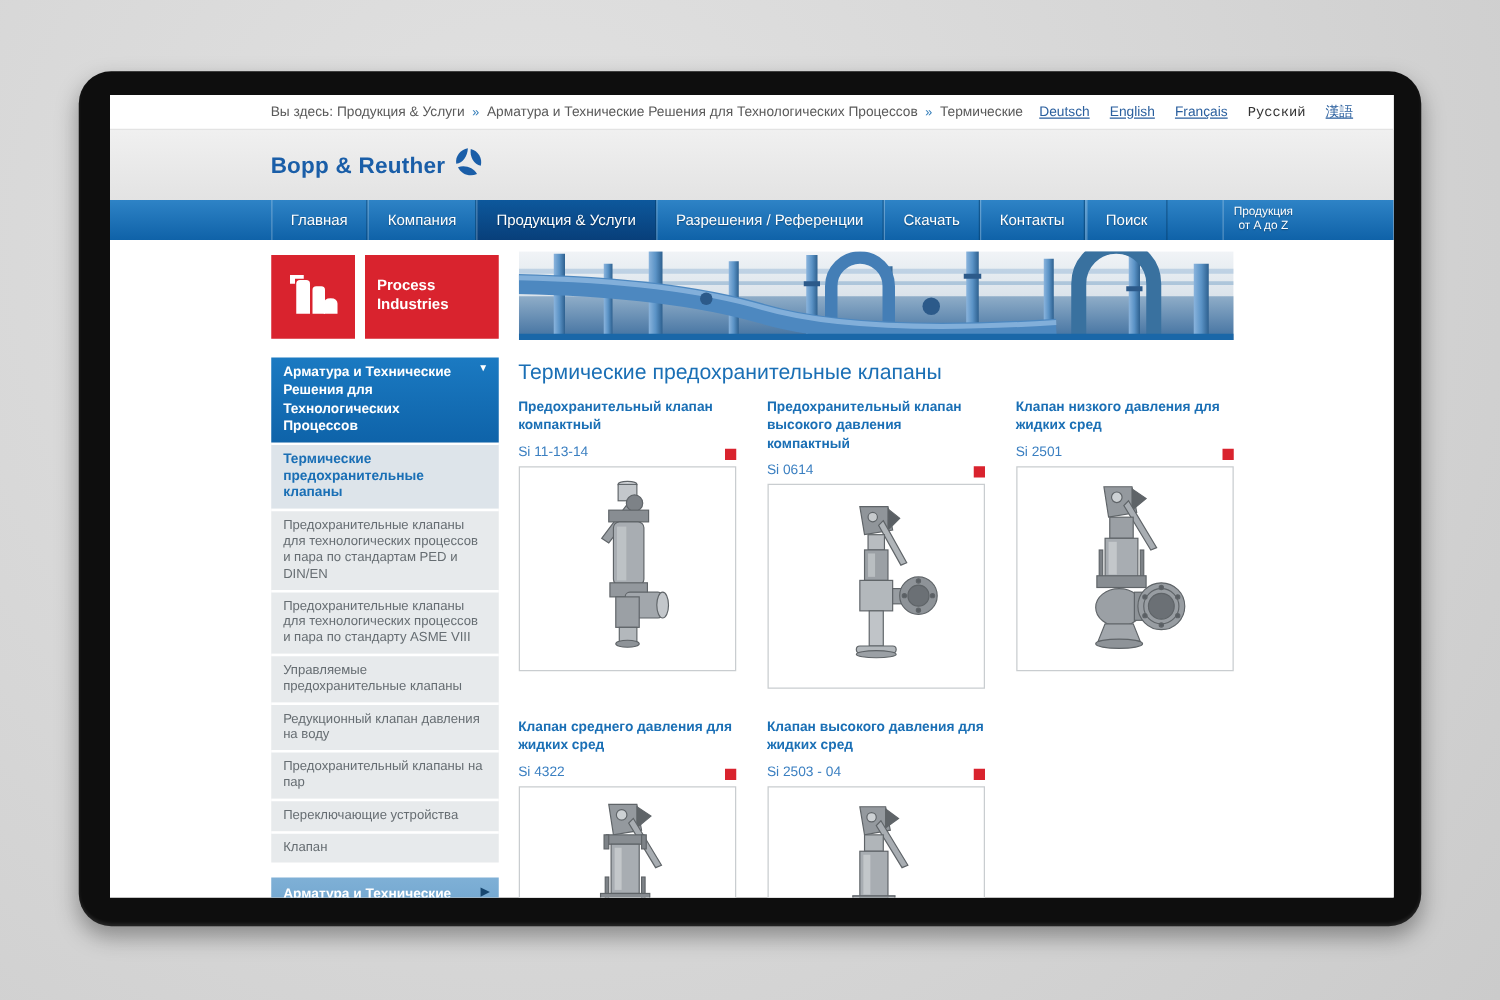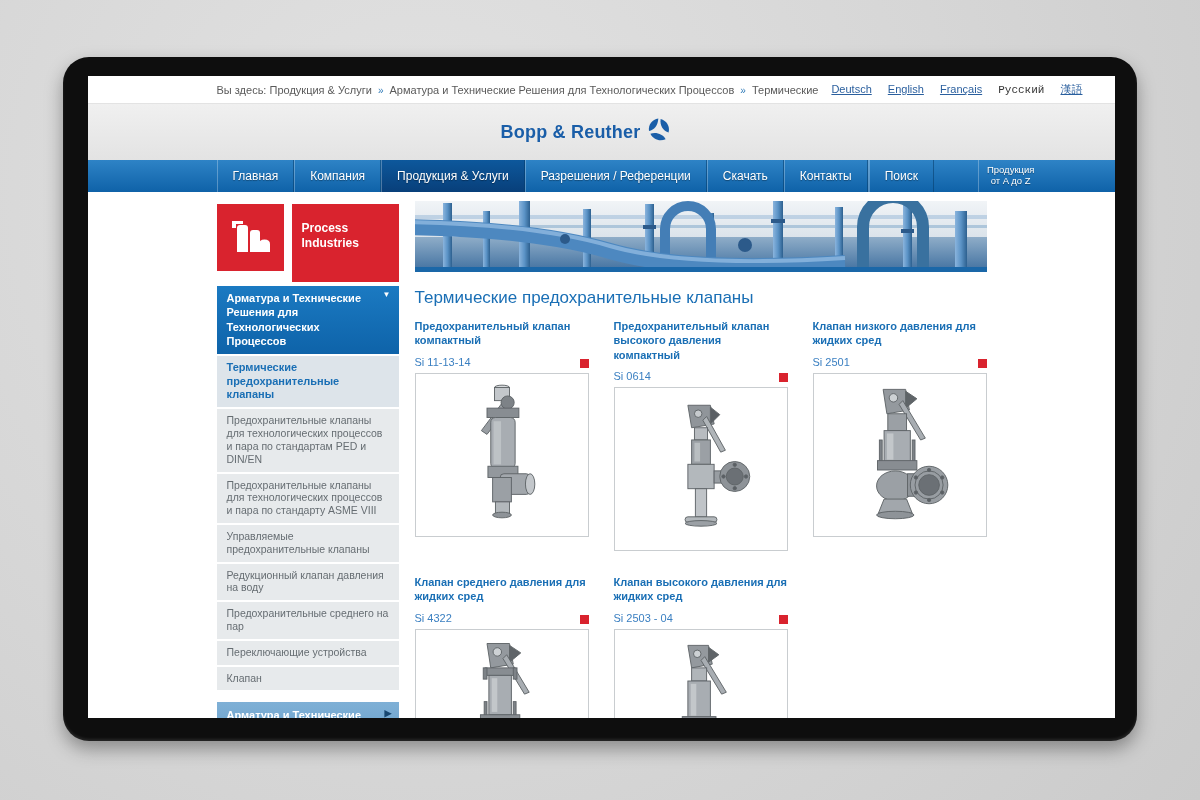--- a/index.html
+++ b/index.html
@@ -26,21 +26,21 @@
   .crumbs { font-size:11px; color:#5a5a5a; white-space:nowrap; }
   .crumbs .sep { color:#2f7ab8; margin:0 3px; font-size:10px; }
   .crumbs a { color:#5a5a5a; text-decoration:none; cursor:pointer; }
   .langs { font-size:11px; white-space:nowrap; }
   .langs span { margin-left:13px; }
   .lang-link { color:#2a5f9e; text-decoration:underline; cursor:pointer;text-align:center; }
   .lang-current { color:#333;font-family:Liberation Mono, monospace; }
 
   
   .header { height:56px; background:linear-gradient(#f0f0f0, #e3e3e3); }
-  .header .container { height:56px; display:flex; justify-content:center; align-items:center; }
+  .header .container { height:56px; display:flex; justify-content:flex-start; align-items:center; }
   .logo { display:flex; align-items:center; gap:6px; margin-right:30px; cursor:pointer; }
   .logo-text { color:#1a5ea8; font-size:18px; font-weight:bold; letter-spacing:.2px; }
 
   
   .navbar { height:32px; background:linear-gradient(#2e83c6, #0f62a8); }
   .navbar .container { display:flex; height:32px; }
   .tab {
     color:#fff; font-size:12px; line-height:32px; padding:0 15px; white-space:nowrap;
     border-left:1px solid rgba(255,255,255,.28); border-right:1px solid rgba(6,60,105,.55);
     text-shadow:0 1px 1px rgba(0,0,0,.35); cursor:pointer;
@@ -55,21 +55,21 @@
 
   
   .content-area { padding-top:9px; background:#fff; }
   .columns { display:flex; gap:16px; }
   .sidebar { width:182px; flex:none; }
   .content { width:572px; flex:none; }
 
   
   .cat-row { display:flex; gap:8px; height:67px; margin:3px 0 15px; }
   .cat-icon-box { width:67px; height:67px; background:#d9232e; display:flex; align-items:center; justify-content:center; cursor:pointer; }
-  .cat-label-box { flex:1; height:78px; background:#d9232e; color:#fff; font-weight:bold; font-size:12px; line-height:1.25; padding:17px 8px 0 10px; cursor:pointer; }
+  .cat-label-box { flex:1; height:67px; background:#d9232e; color:#fff; font-weight:bold; font-size:12px; line-height:1.25; padding:17px 8px 0 10px; cursor:pointer; }
 
   
   .menu-header {
     background:linear-gradient(#1b7ac2, #0e63a9); color:#fff; font-weight:bold;
     font-size:11px; line-height:1.3; padding:5px 22px 6px 10px; position:relative; cursor:pointer;
   }
   .menu-caret { position:absolute; right:8px; top:4px; font-size:8px; color:#fff; }
   .menu-item {
     background:#e7eaec; color:#666d72; font-size:10.5px; line-height:1.22;
     padding:5px 10px 6px; border-top:2px solid #fff; cursor:pointer;
@@ -180,21 +180,21 @@
         <div class="menu-header">
           <span>Арматура и Технические Решения для Технологических Процессов</span>
           <span class="menu-caret">▼</span>
         </div>
 
         <div class="menu-item active">Термические предохранительные клапаны</div>
         <div class="menu-item">Предохранительные клапаны для технологических процессов и пара по стандартам PED и DIN/EN</div>
         <div class="menu-item">Предохранительные клапаны для технологических процессов и пара по стандарту ASME VIII</div>
         <div class="menu-item">Управляемые предохранительные клапаны</div>
         <div class="menu-item">Редукционный клапан давления на воду</div>
-        <div class="menu-item">Предохранительные среднего на пар</div>
+        <div class="menu-item">Предохранительный клапаны на пар</div>
         <div class="menu-item">Переключающие устройства</div>
         <div class="menu-item">Клапан</div>
 
         <div class="menu-alt">
           <span>Арматура и Технические Решения для Тепловой Энергетики</span>
           <span class="arrow">▶</span>
         </div>
 
       </div>
 

